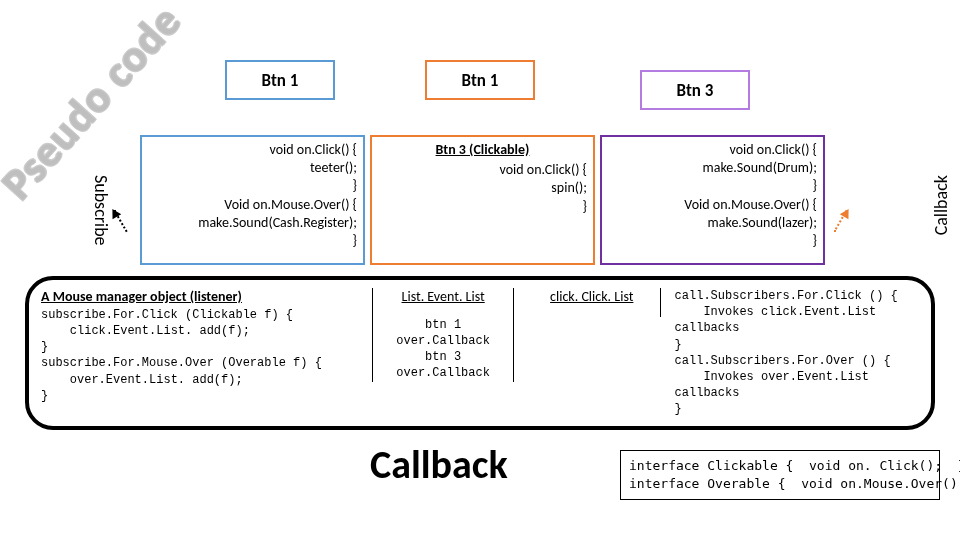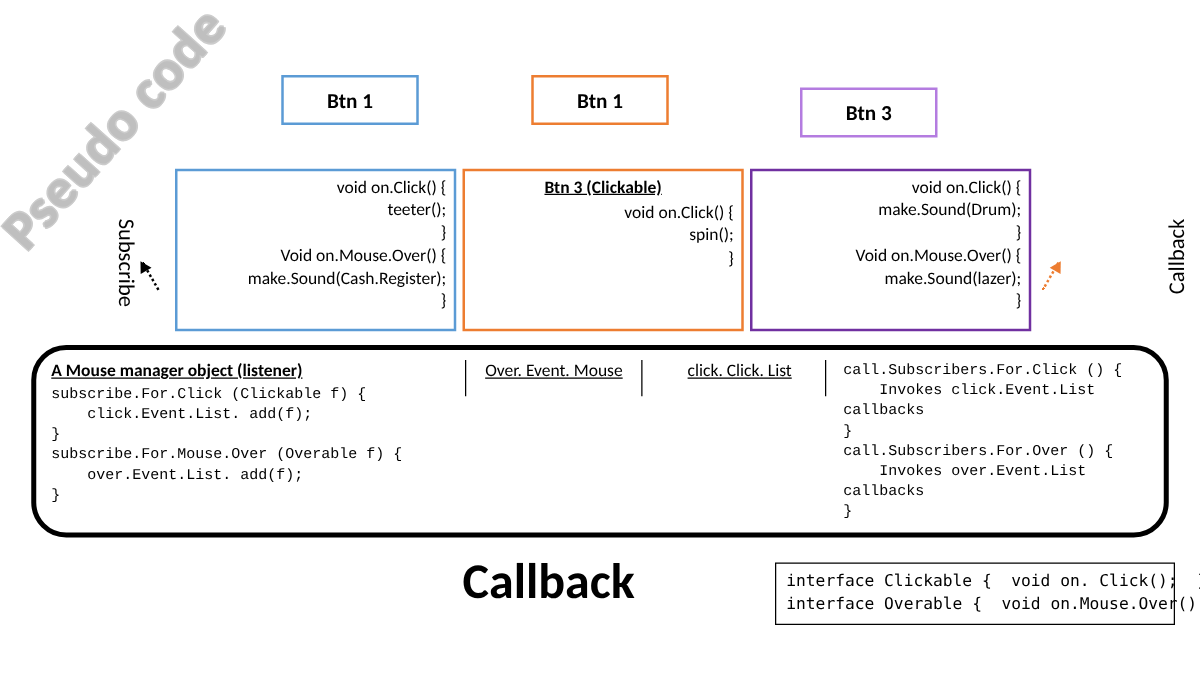--- a/index.html
+++ b/index.html
@@ -202,21 +202,23 @@
   <div class="listener-col col-a">
     <span class="listener-title">A Mouse manager object (listener)</span>
     <pre>subscribe.For.Click (Clickable f) {
     click.Event.List. add(f);
 }
 subscribe.For.Mouse.Over (Overable f) {
     over.Event.List. add(f);
 }</pre>
   </div>
   <div class="listener-col col-b">
-    <span class="hdr">Over. Event. Mouse</span>
+    <span class="hdr">List. Event. List</span>
+    <pre>btn 1 over.Callback
+btn 3 over.Callback</pre>
   </div>
   <div class="listener-col col-c">
     <span class="hdr">click. Click. List</span>
   </div>
   <div class="listener-col col-d">
     <pre>call.Subscribers.For.Click () {
     Invokes click.Event.List callbacks
 }
 call.Subscribers.For.Over () {
     Invokes over.Event.List callbacks

